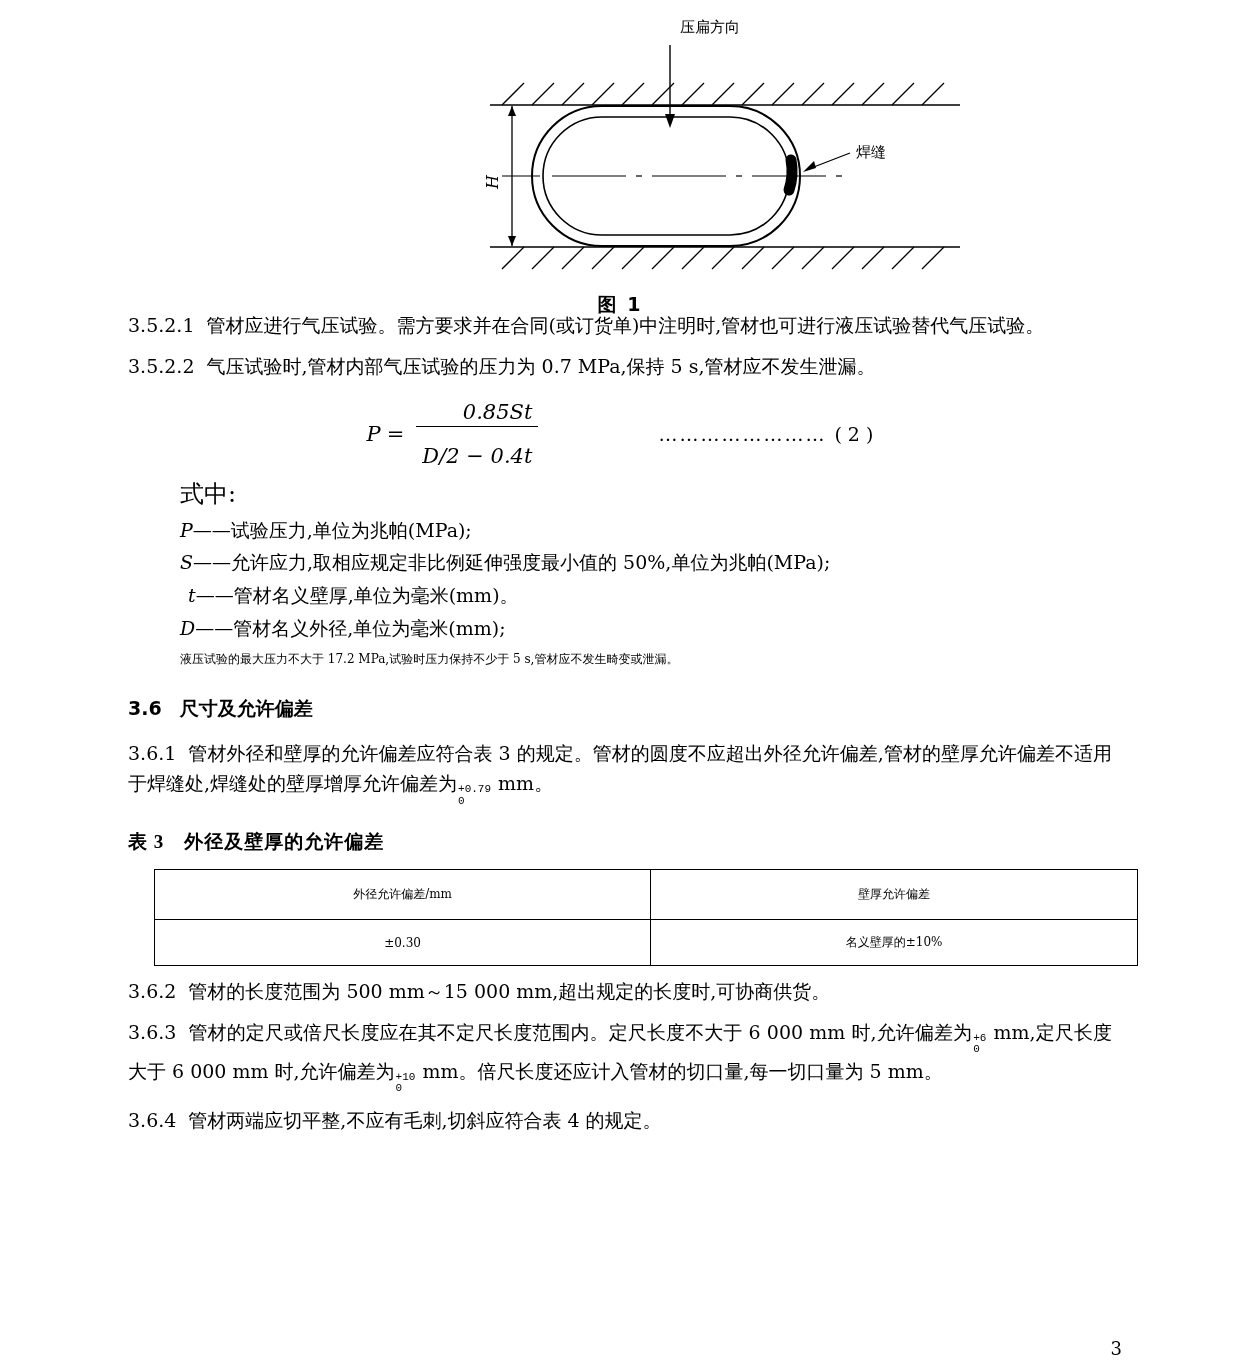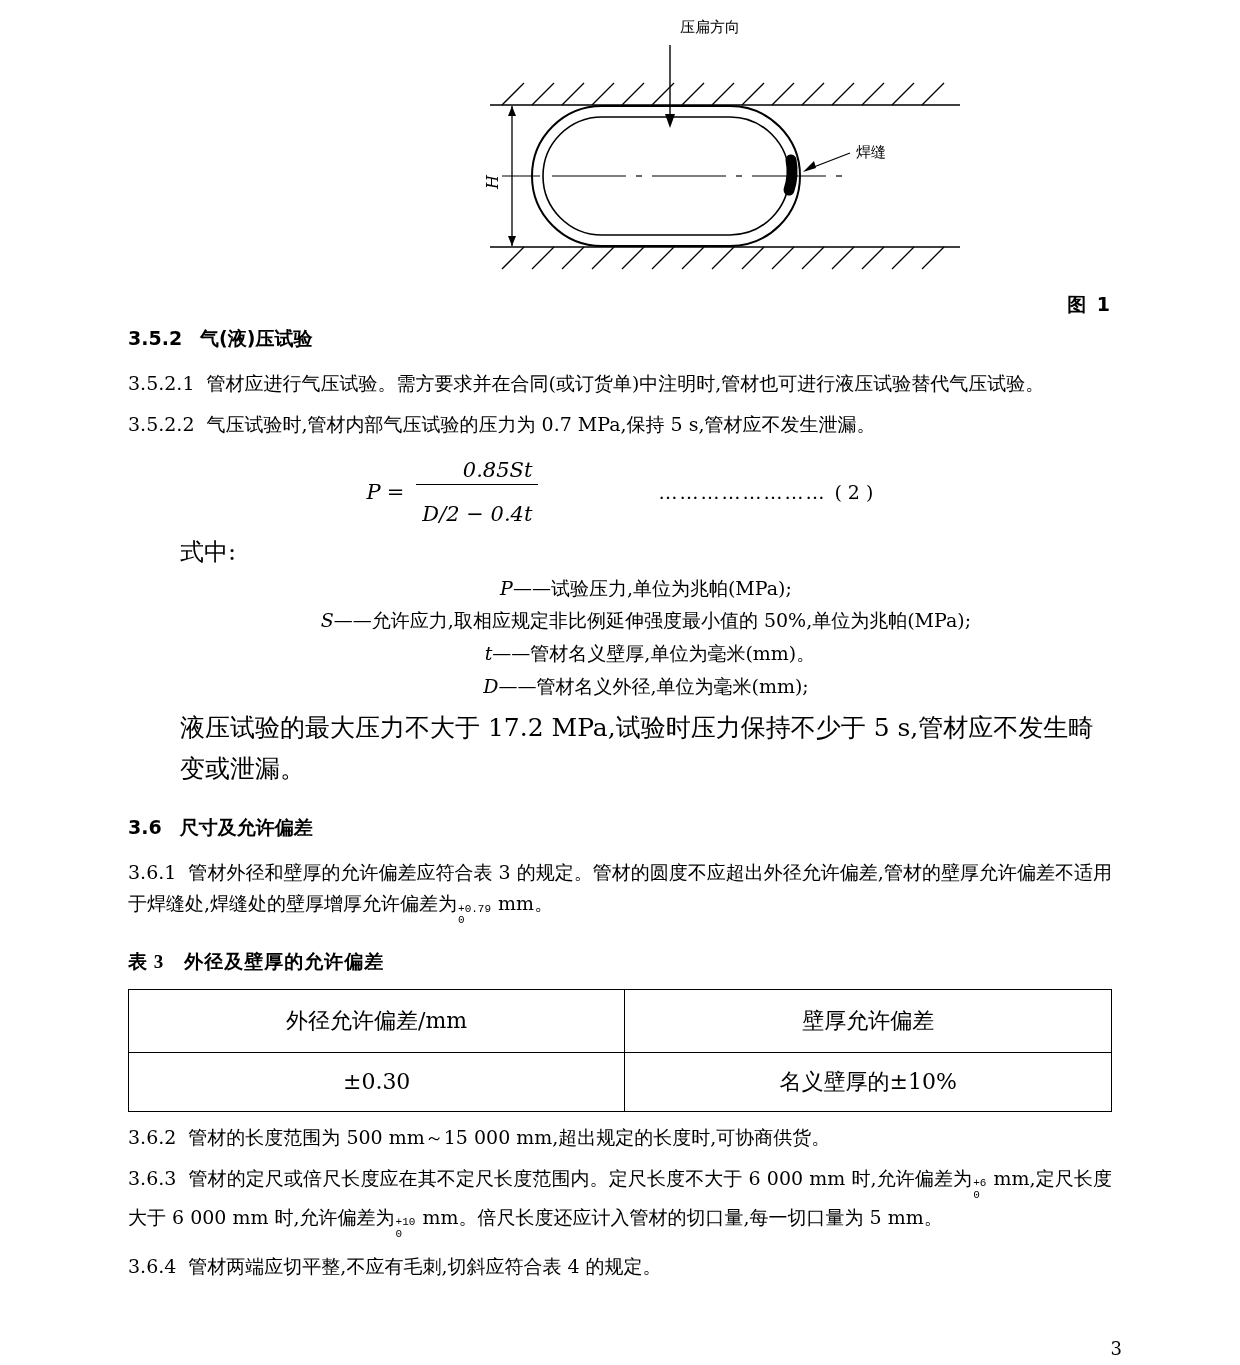--- a/index.html
+++ b/index.html
@@ -26,21 +26,21 @@
   .figure-wrap {
     position: relative;
     height: 290px;
     margin-top: 10px;
   }
   .figure-svg {
     display: block;
     margin: 0 auto;
   }
   .figure-caption {
-    text-align: right;
+    text-align: center;
     font-family: "DejaVu Sans", "Liberation Sans", sans-serif;
     font-weight: bold;
     font-size: 19px;
     letter-spacing: 2px;
     margin-top: 12px;
   }
 
   
   .h-sec {
     font-family: "DejaVu Sans", "Liberation Sans", sans-serif;
@@ -87,27 +87,26 @@
     letter-spacing: 2px;
     font-style: normal;
     font-family: "DejaVu Serif", "Liberation Serif", serif;
     font-size: 19px;
   }
 
   .defs {
     margin: 4px 0 0 52px;
     font-size: 19px;
     line-height: 1.72;
-    text-align: center;
   }
   .defs .var { font-style: italic; font-family: "DejaVu Serif", "Liberation Serif", serif; }
   .defs-line { white-space: nowrap; }
   .closing {
     margin: 6px 0 16px 52px;
-    font-size: 25px;
+    font-size: 12px;
     line-height: 1.62;
   }
   .shi {
     margin: 10px 0 0 52px;
     font-size: 24px;
   }
 
   
   .tol {
     display: inline-flex;
@@ -125,21 +124,22 @@
     text-align: left;
     font-family: Liberation Serif, serif;
     font-weight: bold;
     font-size: 19px;
     margin: 22px 0 14px 0;
     letter-spacing: 1px;
   }
   table.spec {
     width: 100%;
     border-collapse: collapse;
-    font-size: 22px;
+    font-size: 12px;
+    margin-left: 26px;
   }
   table.spec th, table.spec td {
     border: 1.6px solid #000;
     text-align: center;
     padding: 14px 6px;
     font-weight: normal;
   }
   table.spec thead th { padding: 16px 6px; }
 
   .pagenum {
@@ -233,23 +233,20 @@
       <polygon points="430,118 425,104 435,104" fill="#000"></polygon>
       <text class="fig-label" x="440" y="22">压扁方向</text>
 
       <line x1="566" y1="160" x2="610" y2="143" stroke="#000" stroke-width="1.3"></line>
       <polygon points="563,162 576,158 574,151" fill="#000"></polygon>
       <text class="fig-label" x="616" y="147">焊缝</text>
     </svg>
     <div class="figure-caption">图 1</div>
   </div>
 
-  <div class="h-sec">
-    <span class="num">3.5.2</span><span>气(液)压试验</span>
-  </div>
 
   <p class="body">
     <span class="num">3.5.2.1</span><span>管材应进行气压试验。需方要求并在合同(或订货单)中注明时,管材也可进行液压试验替代气压试验。</span>
   </p>
 
   <p class="body">
     <span class="num">3.5.2.2</span><span>气压试验时,管材内部气压试验的压力为 0.7 MPa,保持 5 s,管材应不发生泄漏。</span>
   </p>
 
 

